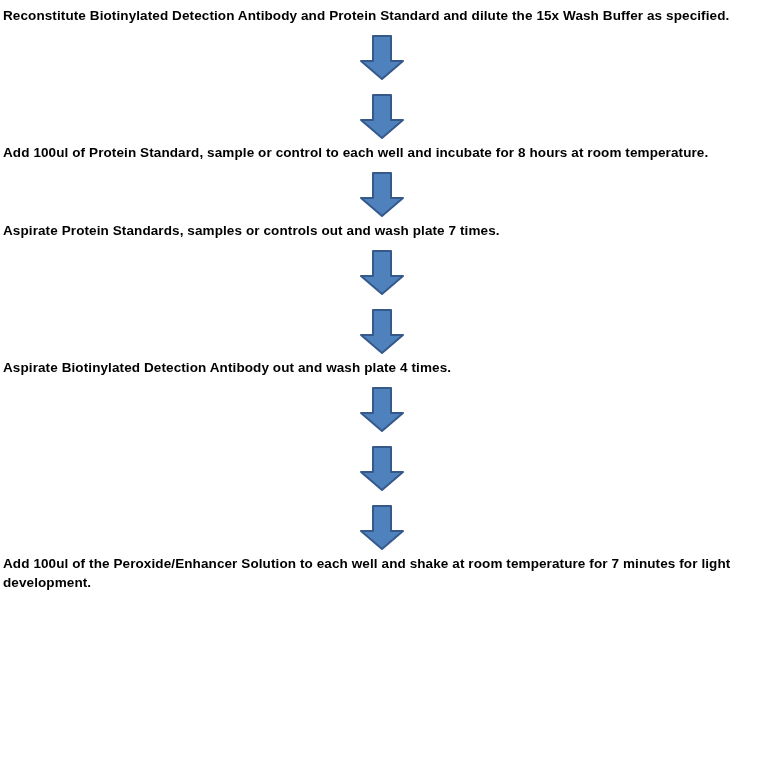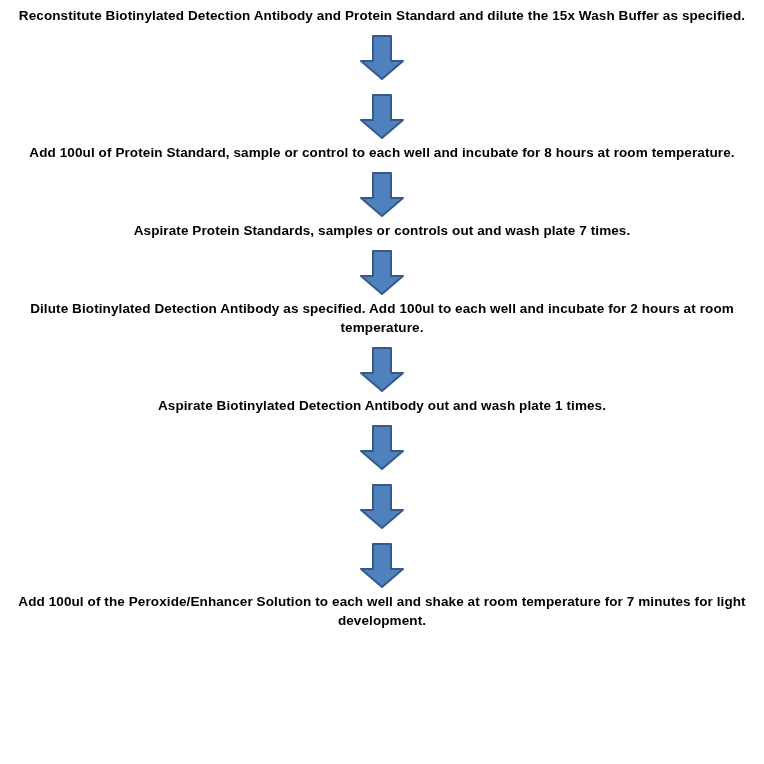--- a/index.html
+++ b/index.html
@@ -20,21 +20,20 @@
     flex-direction: column;
     align-items: center;
     padding: 6px 3px 0 3px;
   }
   .step {
     width: 100%;
     color: #000000;
     font-weight: bold;
     font-size: 13.5px;
     line-height: 19px;
-    text-align: center;
     letter-spacing: 0.1px;
   }
   .arrow {
     line-height: 0;
     margin: 10px 0 3px 0;
   }
   .arrow svg {
     display: block;
   }
 </style>
@@ -67,29 +66,28 @@
   </div>
 
   <div class="step">Aspirate Protein Standards, samples or controls out and wash plate 7 times.</div>
 
   <div class="arrow">
     <svg width="46" height="46" viewBox="0 0 46 46" aria-hidden="true">
       <polygon points="14,1 32,1 32,26 44,26 23,44 2,26 14,26" stroke-width="2" stroke-linejoin="round" fill="#4F81BD" stroke="#36598C"></polygon>
     </svg>
   </div>
 
-  <div class="step">Dilute Biotinylated Detection Antibody as specified. Add 100ul to each well and incubate for 2 hours at room temperature.</div>
 
   <div class="arrow">
     <svg width="46" height="46" viewBox="0 0 46 46" aria-hidden="true">
       <polygon points="14,1 32,1 32,26 44,26 23,44 2,26 14,26" stroke-width="2" stroke-linejoin="round" fill="#4F81BD" stroke="#36598C"></polygon>
     </svg>
   </div>
 
-  <div class="step">Aspirate Biotinylated Detection Antibody out and wash plate 1 times.</div>
+  <div class="step">Aspirate Biotinylated Detection Antibody out and wash plate 4 times.</div>
 
   <div class="arrow">
     <svg width="46" height="46" viewBox="0 0 46 46" aria-hidden="true">
       <polygon points="14,1 32,1 32,26 44,26 23,44 2,26 14,26" stroke-width="2" stroke-linejoin="round" fill="#4F81BD" stroke="#36598C"></polygon>
     </svg>
   </div>
 
 
   <div class="arrow">
     <svg width="46" height="46" viewBox="0 0 46 46" aria-hidden="true">

